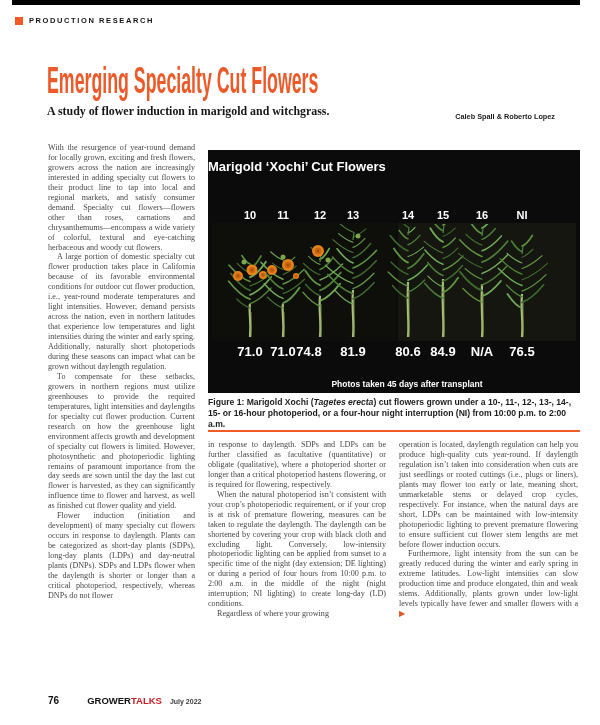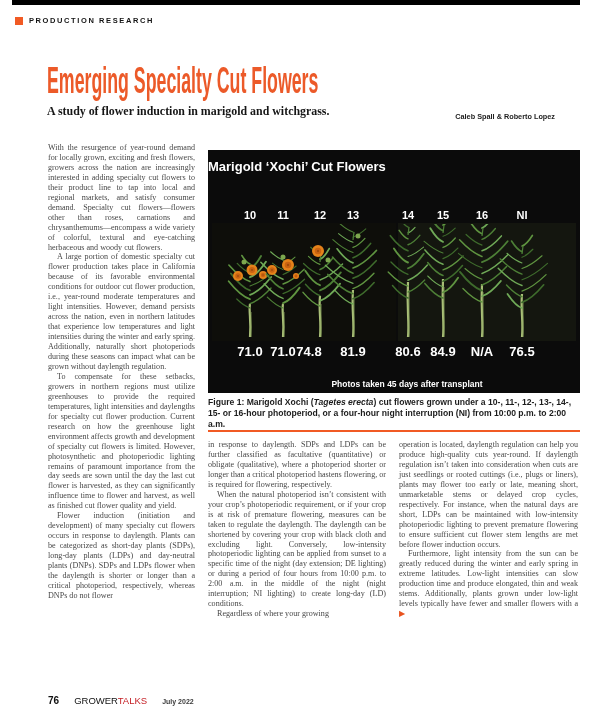--- a/index.html
+++ b/index.html
@@ -39,24 +39,24 @@
   .fig-value{position:absolute;top:194px;transform:translateX(-50%);
              font-size:13px;font-weight:bold;}
   .fig-length{position:absolute;top:209px;left:0;width:100%;text-align:center;font-size:12.5px;}
   .fig-note{position:absolute;top:229px;left:0;width:100%;text-align:center;
             font-size:8.5px;font-weight:bold;padding-left:13px;}
   .caption{position:absolute;left:208px;top:397px;width:372px;
            font-family:"Liberation Sans",sans-serif;font-size:8.6px;font-weight:bold;
            line-height:11px;color:#1c1c1c;}
   .caption .ital{font-style:italic;}
   .rule{position:absolute;left:208px;top:430px;width:372px;height:2px;background:#F15A24;}
-  .footer{position:absolute;left:48px;top:695px;display:flex;align-items:baseline;gap:15px;
+  .footer{position:absolute;left:48px;top:695px;display:flex;align-items:baseline;gap:8px;
           font-family:"Liberation Sans",sans-serif;}
   .page-num{font-weight:bold;font-size:10px;color:#111;}
-  .brand{font-weight:normal;font-size:9.5px;}
+  .brand{font-weight:bold;font-size:9.5px;margin-left:20px;}
   .brand .b1{color:#111;}
   .brand .b2{color:#C52127;}
   .issue{font-size:7px;font-weight:bold;color:#3c3c3c;}
 </style>
 </head>
 <body>
 
 <div class="page">
 
   <div class="topbar"></div>

